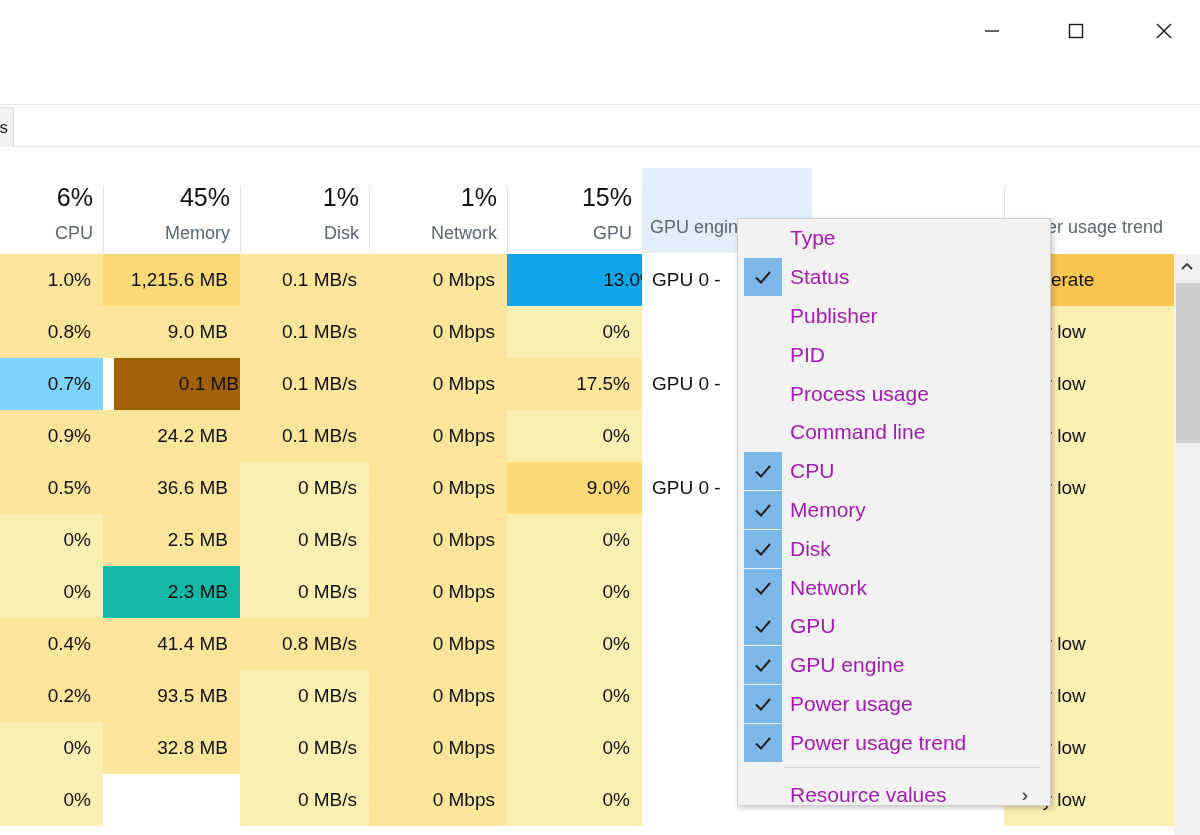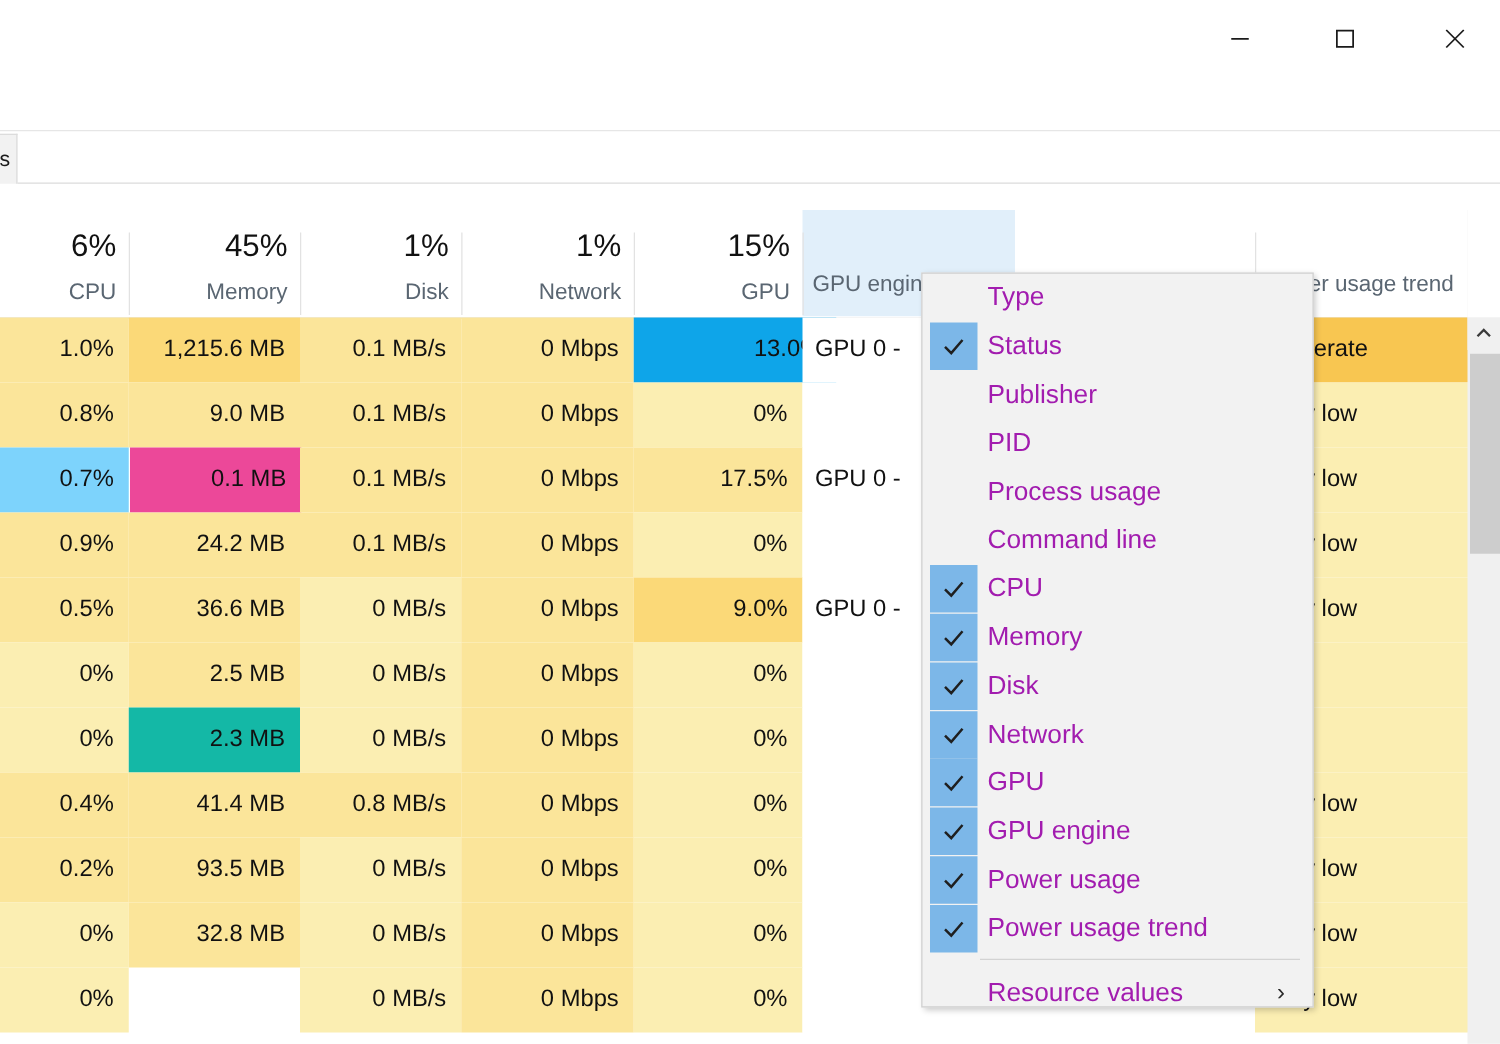--- a/index.html
+++ b/index.html
@@ -326,21 +326,21 @@
         <div class="cell" style="left: 0px; width: 103px; background: rgb(251, 229, 154);">0.8%</div>
         <div class="cell" style="left: 103px; width: 137px; background: rgb(251, 229, 154);">9.0 MB</div>
         <div class="cell" style="left: 240px; width: 129px; background: rgb(251, 229, 154);">0.1 MB/s</div>
         <div class="cell" style="left: 369px; width: 138px; background: rgb(251, 229, 154);">0 Mbps</div>
         <div class="cell" style="left: 507px; width: 135px; background: rgb(251, 238, 178);">0%</div>
         <div class="cell left" style="left: 642px; width: 170px; background: rgb(255, 255, 255);"></div>
         <div class="cell left" style="left: 1004px; width: 196px; background: rgb(251, 238, 178);">Very low</div>
       </div>
       <div class="row" style="top: 104px;">
         <div class="cell" style="left: 0px; width: 103px; background: #7dd3fc;">0.7%</div>
-        <div class="cell" style="left: 104px; width: 137px; background: #ec4899;">0.1 MB</div>
+        <div class="cell" style="left: 114px; width: 137px; background: #a16207;">0.1 MB</div>
         <div class="cell" style="left: 240px; width: 129px; background: rgb(251, 229, 154);">0.1 MB/s</div>
         <div class="cell" style="left: 369px; width: 138px; background: rgb(251, 229, 154);">0 Mbps</div>
         <div class="cell" style="left: 507px; width: 135px; background: rgb(251, 229, 154);">17.5%</div>
         <div class="cell left" style="left: 642px; width: 170px; background: rgb(255, 255, 255);">GPU 0 - </div>
         <div class="cell left" style="left: 1004px; width: 196px; background: rgb(251, 238, 178);">Very low</div>
       </div>
       <div class="row" style="top: 156px;">
         <div class="cell" style="left: 0px; width: 103px; background: rgb(251, 229, 154);">0.9%</div>
         <div class="cell" style="left: 103px; width: 137px; background: rgb(251, 229, 154);">24.2 MB</div>
         <div class="cell" style="left: 240px; width: 129px; background: rgb(251, 229, 154);">0.1 MB/s</div>

